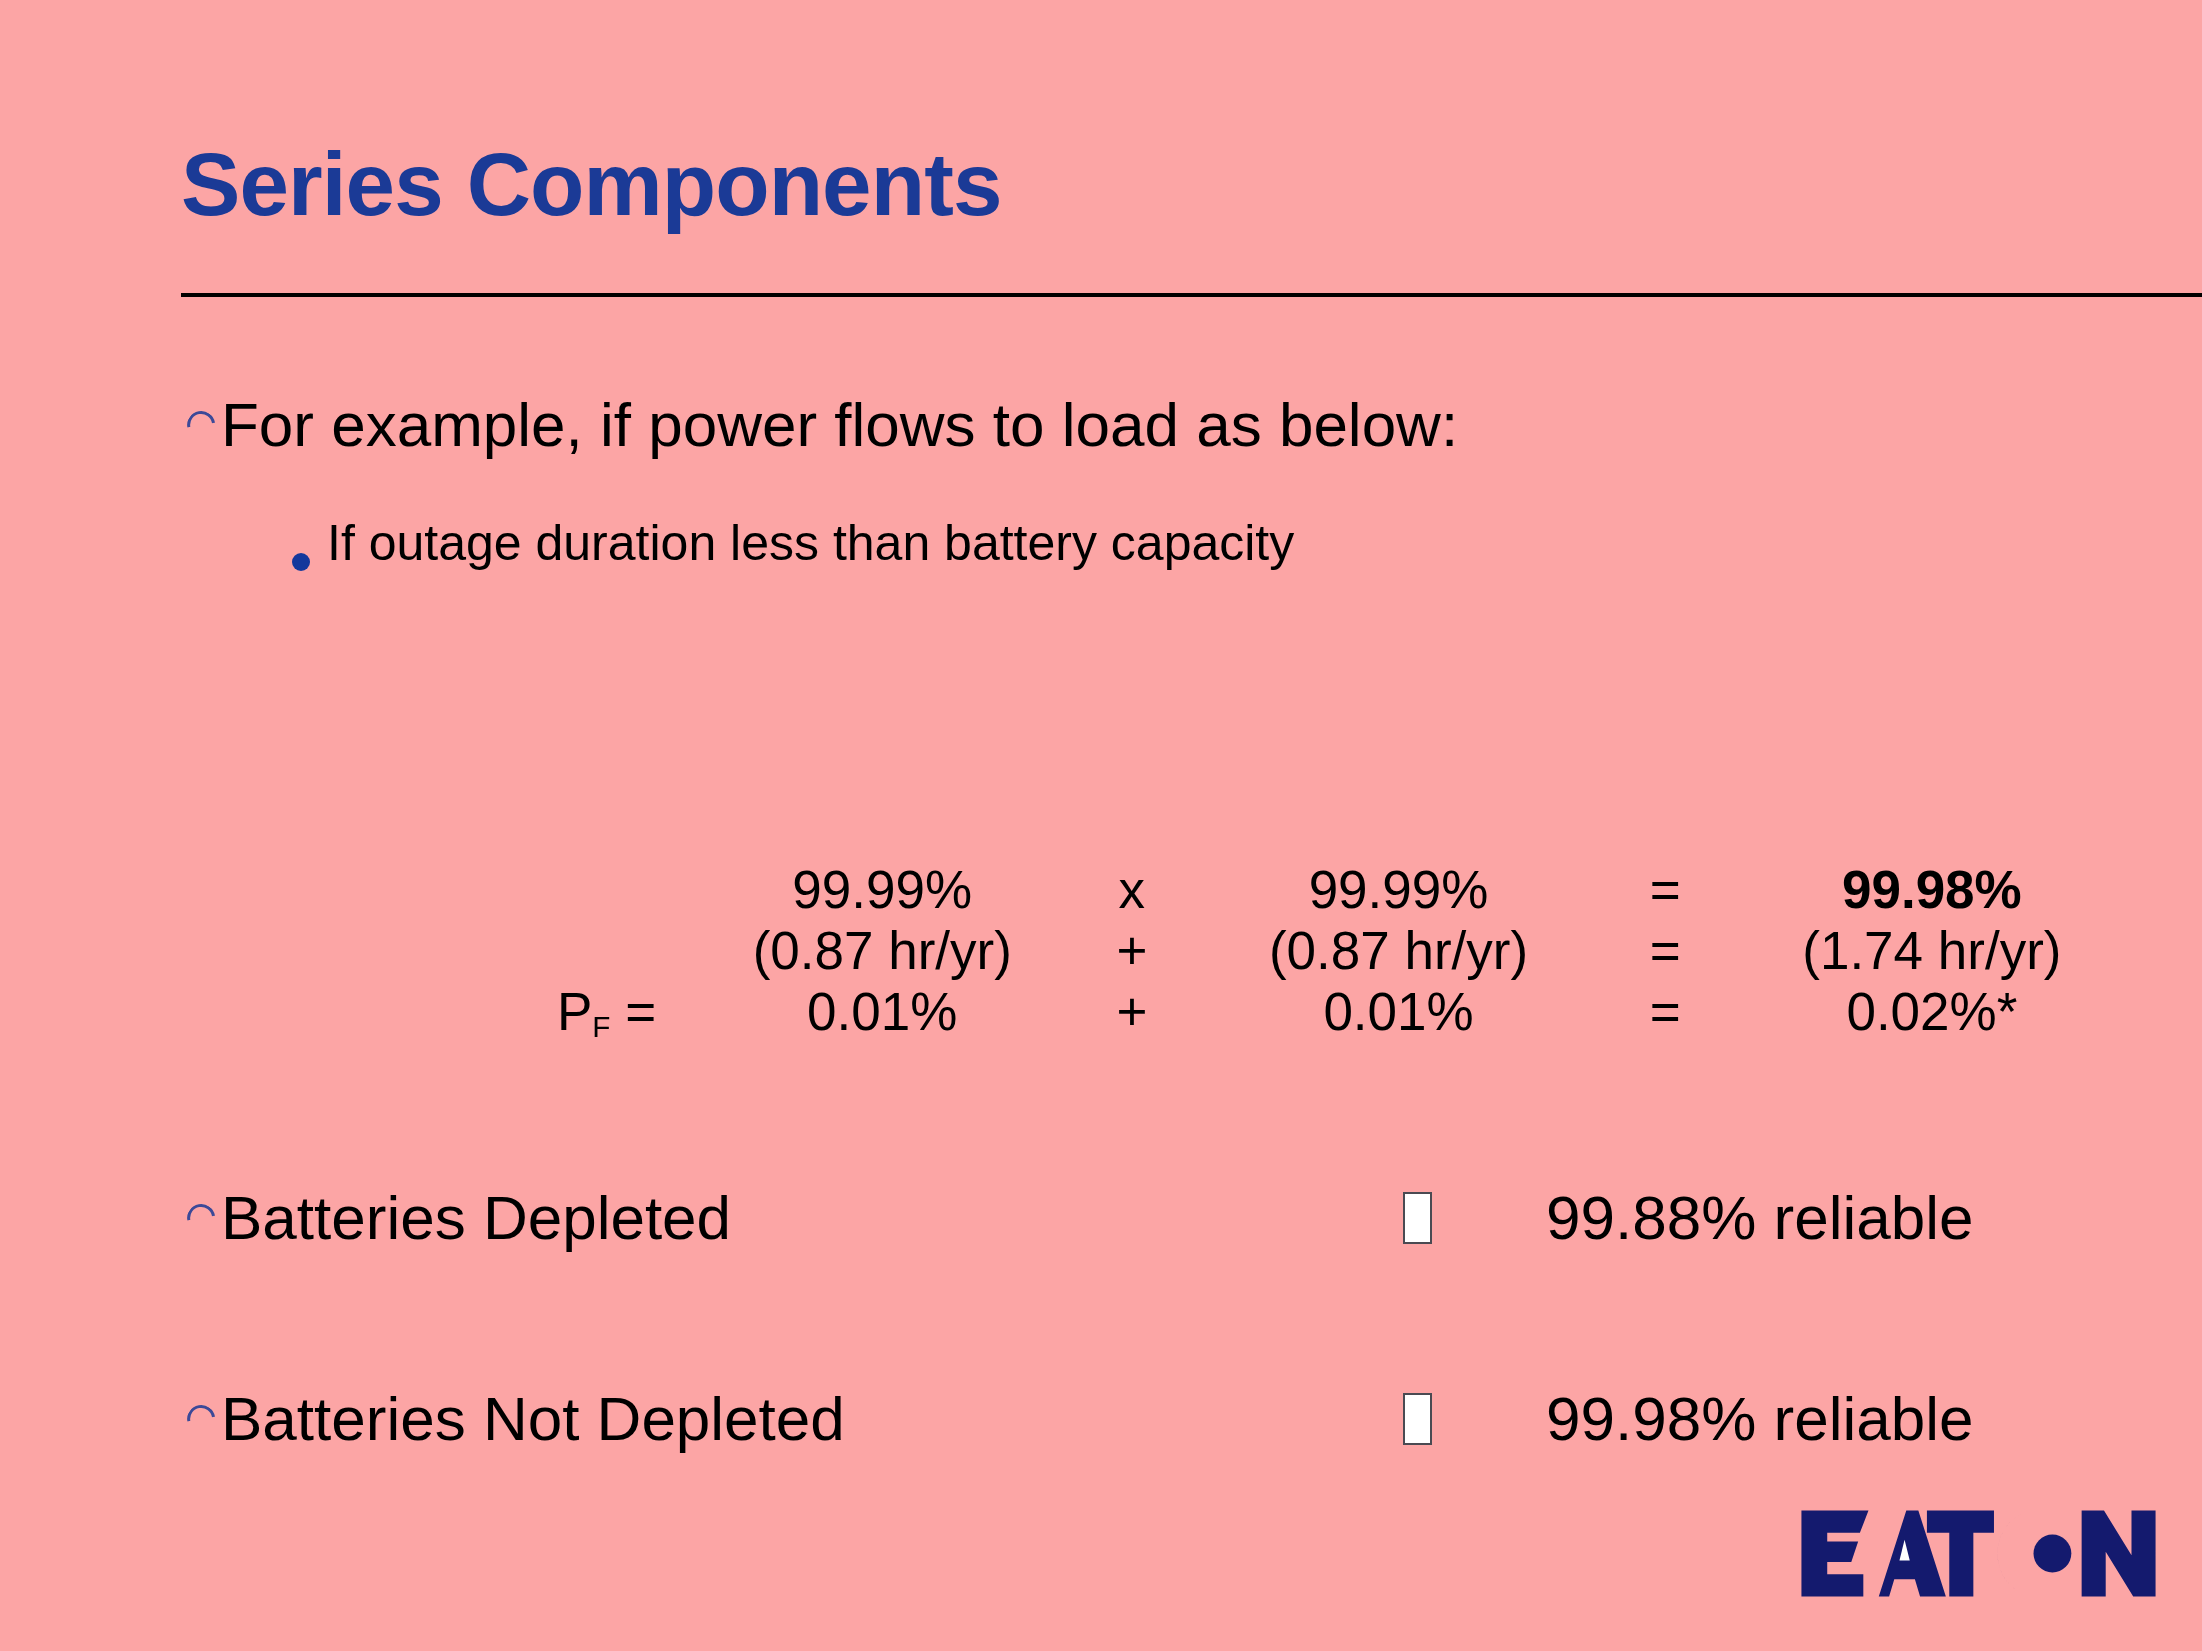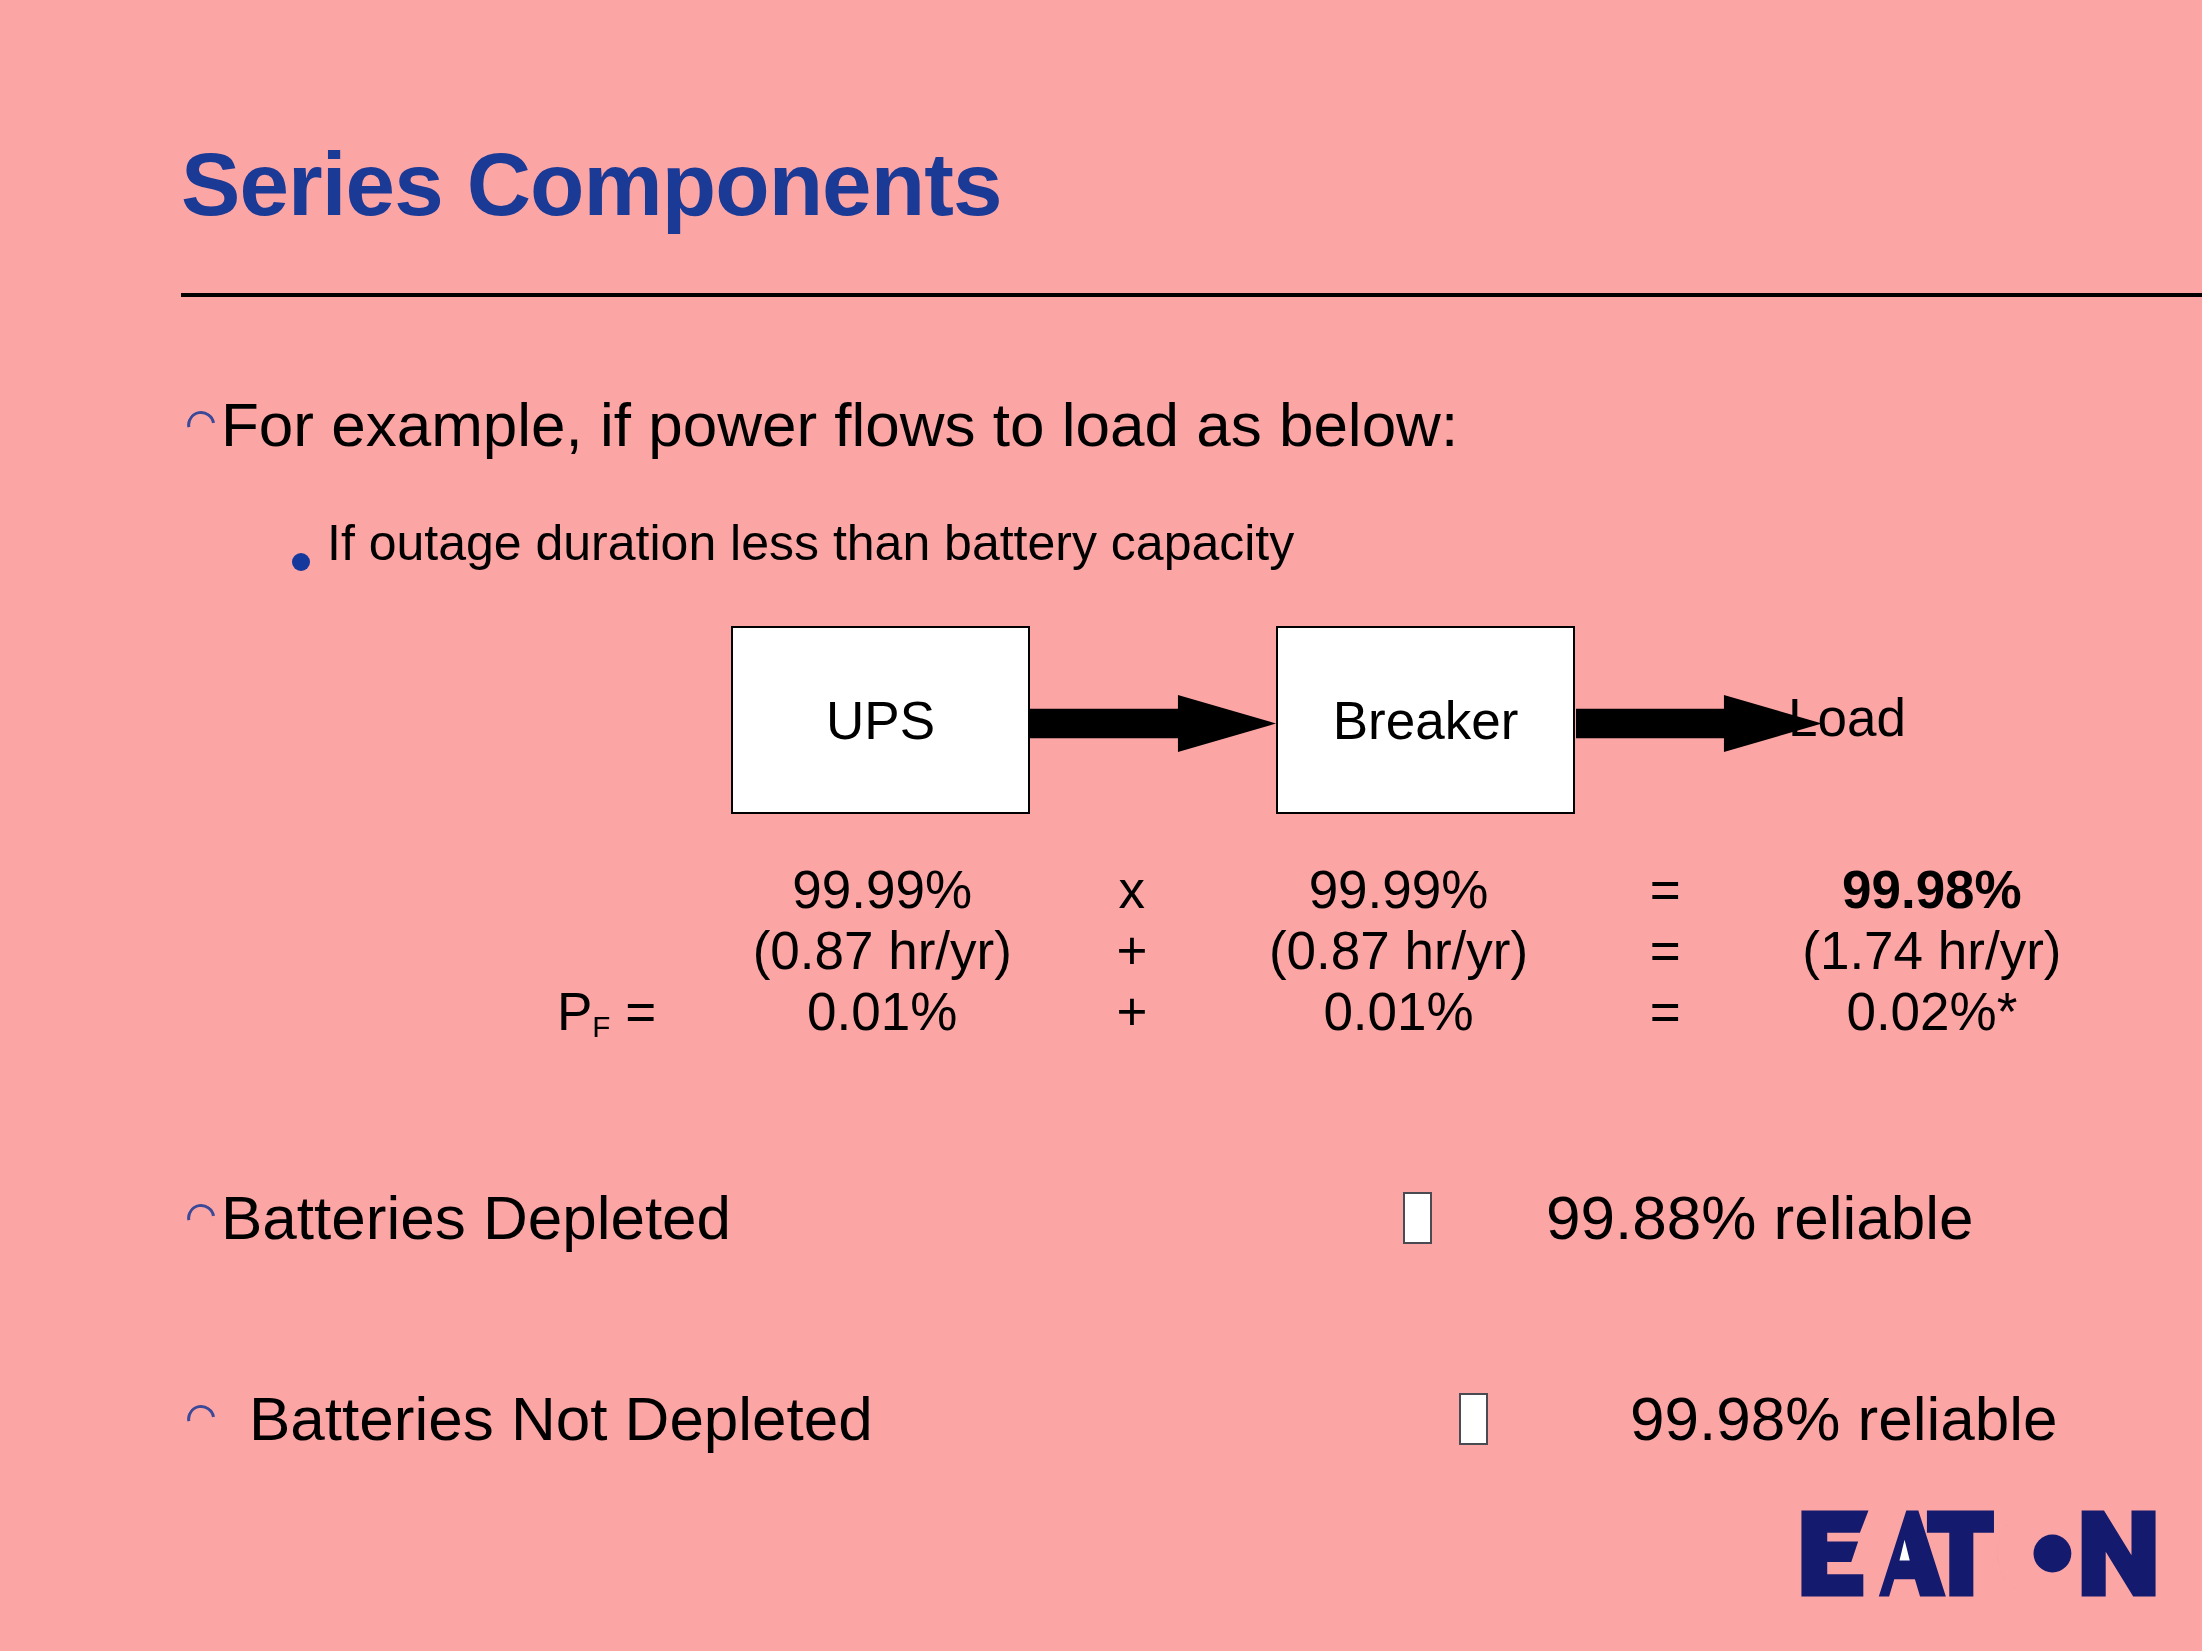--- a/index.html
+++ b/index.html
@@ -249,44 +249,20 @@
     <span class="text">For example, if power flows to load as below:</span>
   </div>
 
   <div class="bullet-l2">
     <span class="marker">
       <span class="dot"></span>
     </span>
     <span class="text">If outage duration less than battery capacity</span>
   </div>
 
-  <div class="diagram">
-
-    <div class="node-box" id="node-ups">
-      <span class="node-label">UPS</span>
-    </div>
-
-    <div class="block-arrow" id="arrow-1">
-      <svg viewBox="0 0 286 66" preserveAspectRatio="none">
-        <polygon points="0,16 172,16 172,0 286,33 172,66 172,50 0,50" fill="#000000"></polygon>
-      </svg>
-    </div>
-
-    <div class="node-box" id="node-brk">
-      <span class="node-label">Breaker</span>
-    </div>
-
-    <div class="block-arrow" id="arrow-2">
-      <svg viewBox="0 0 286 66" preserveAspectRatio="none">
-        <polygon points="0,16 172,16 172,0 286,33 172,66 172,50 0,50" fill="#000000"></polygon>
-      </svg>
-    </div>
-
-    <div class="load-label">Load</div>
-  </div>
 
   <table class="calc-table">
     <tbody>
       <tr>
         <td class="col-label"></td>
         <td class="col-a">99.99%</td>
         <td class="col-op">x</td>
         <td class="col-b">99.99%</td>
         <td class="col-eq">=</td>
         <td class="col-res bold-cell">99.98%</td>
@@ -316,21 +292,21 @@
     <span class="marker">
       <span class="crescent"></span>
     </span>
     <span class="label">Batteries Depleted</span>
     <span class="glyph-cell">
       <span class="tofu"></span>
     </span>
     <span class="value">99.88% reliable</span>
   </div>
 
-  <div class="summary-row" style="left:181px; top:1385px;gap:28px;">
+  <div class="summary-row" style="left:181px; top:1385px;">
     <span class="marker">
       <span class="crescent"></span>
     </span>
     <span class="label">Batteries Not Depleted</span>
     <span class="glyph-cell">
       <span class="tofu"></span>
     </span>
     <span class="value">99.98% reliable</span>
   </div>
 

